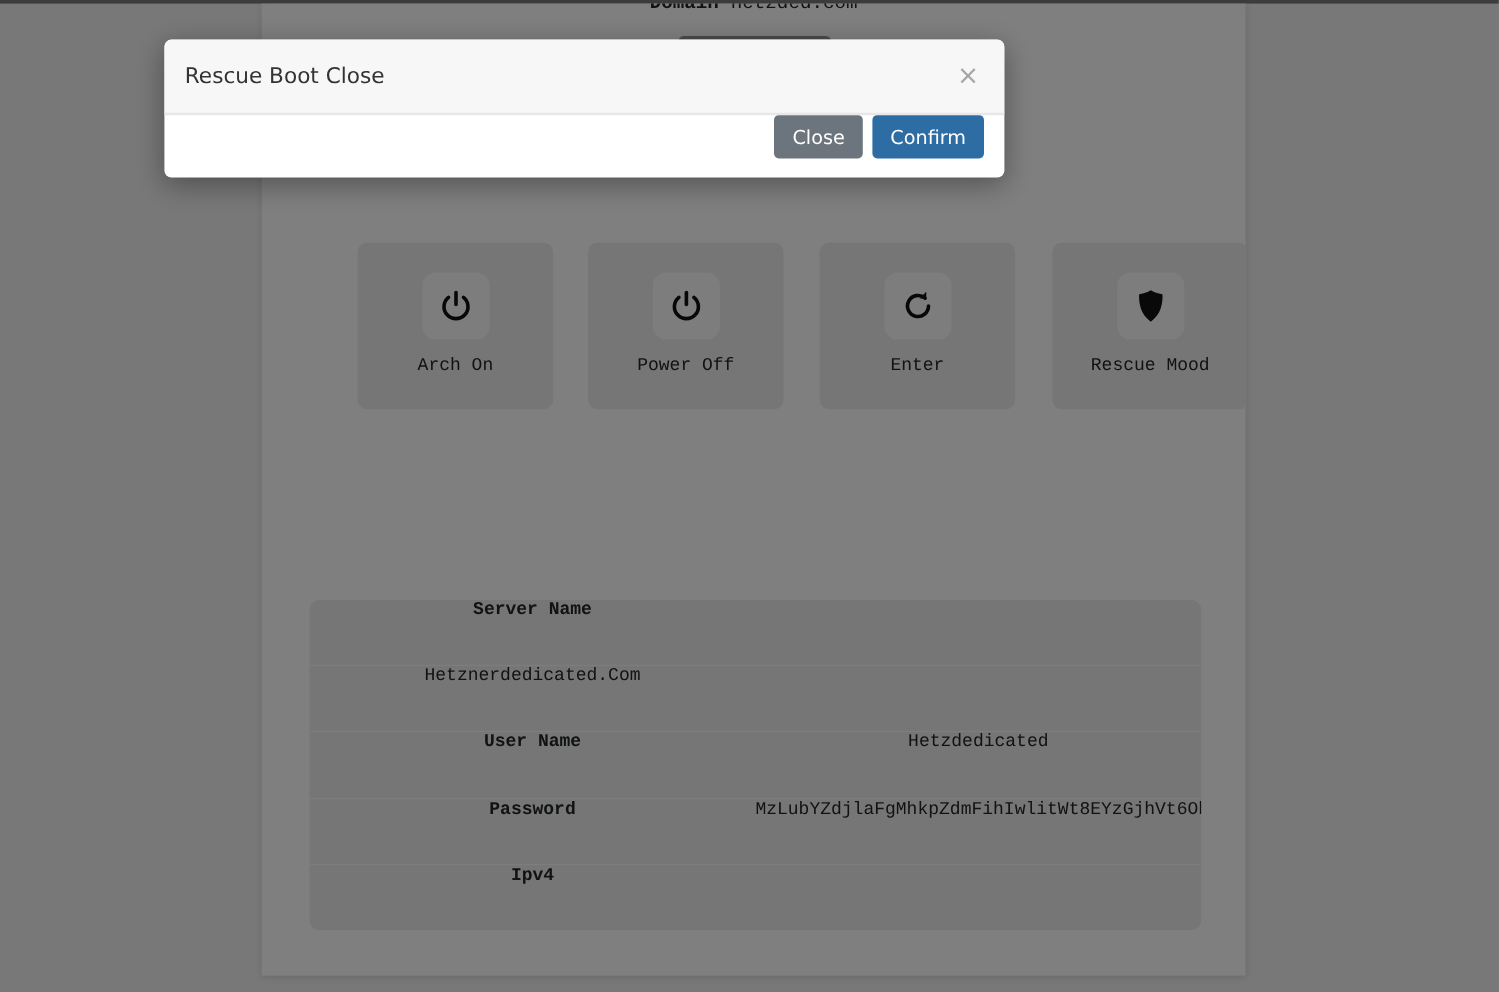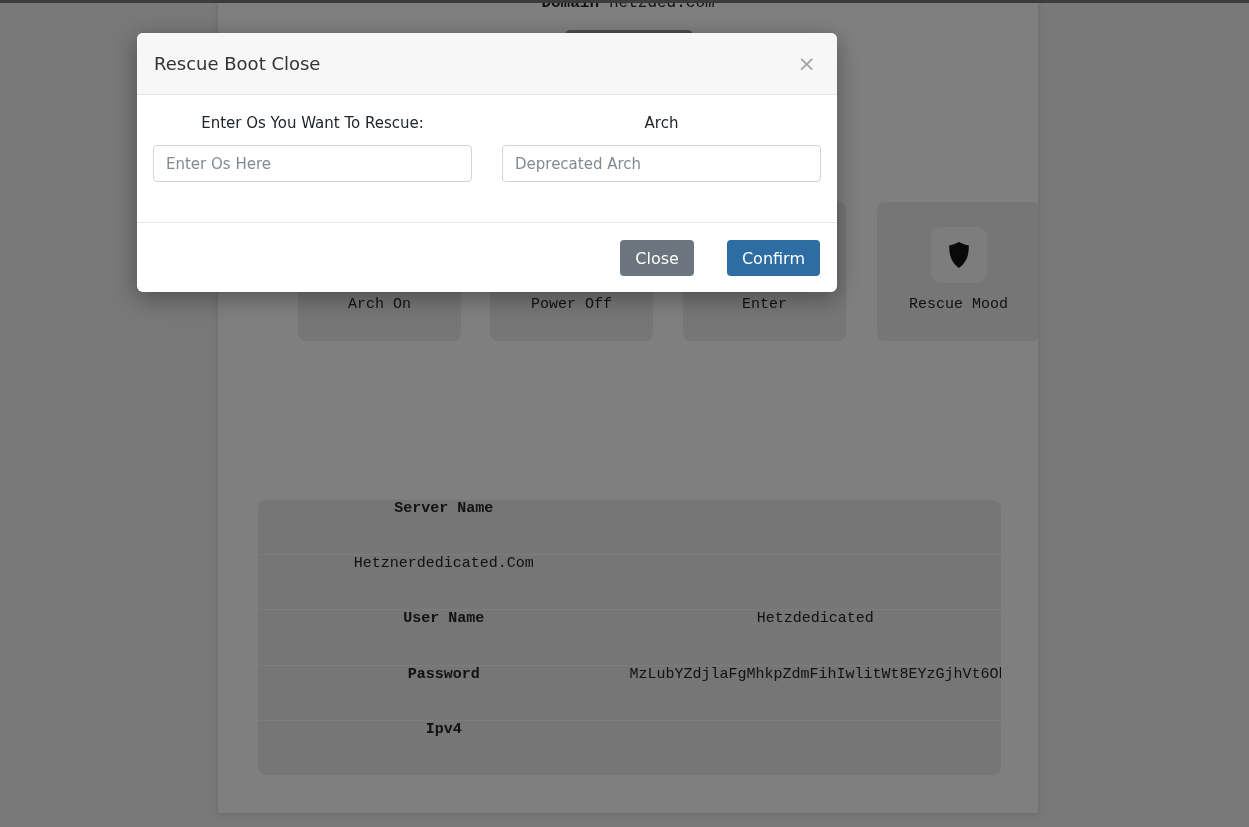--- a/index.html
+++ b/index.html
@@ -109,30 +109,30 @@
   }
   .field-input {
     width: 100%; height: 37px; border: 1px solid #ced4da; border-radius: 4px;
     padding: 0 12px; font-size: 15px; color: #212529; background: #fff;
     font-family: "DejaVu Sans", "Liberation Sans", sans-serif;
     outline: none;
   }
   .field-input::placeholder { color: #828a91; opacity: 1; }
   .modal-footer {
     border-top: 1px solid #e7e7e7;
-    padding: 17px 17px 16px 17px;
+    padding: 0 17px 16px 17px;
     display: flex; justify-content: flex-end; gap: 8px;
   }
   .btn {
     border: none; border-radius: 4px; height: 36px; padding: 0 15px;
     font-size: 16px; color: #ffffff; cursor: pointer;
     font-family: "DejaVu Sans", "Liberation Sans", sans-serif;
   }
   .btn-close-action { background: #6c757d; }
-  .btn-confirm { background: #2e6da4; margin-left: 25px; }
+  .btn-confirm { background: #2e6da4; }
 
   .icon-svg { display: block; }
 </style>
 </head>
 <body>
 
 <div class="navbar-strip"></div>
 
 <div class="content-card">
 
@@ -210,27 +210,17 @@
 
 </div>
 
 <div class="backdrop"></div>
 
 <div class="modal">
   <div class="modal-header">
     <div class="modal-title">Rescue Boot Close</div>
     <button class="modal-close">×</button>
   </div>
-  <div class="modal-body">
-    <div class="field-col">
-      <label class="field-label">Enter Os You Want To Rescue:</label>
-      <input class="field-input" type="text" placeholder="Enter Os Here" style="">
-    </div>
-    <div class="field-col">
-      <label class="field-label">Arch</label>
-      <input class="field-input" type="text" placeholder="Deprecated Arch" style="">
-    </div>
-  </div>
   <div class="modal-footer">
     <button class="btn btn-close-action">Close</button>
     <button class="btn btn-confirm">Confirm</button>
   </div>
 </div>
 
 </body></html>

